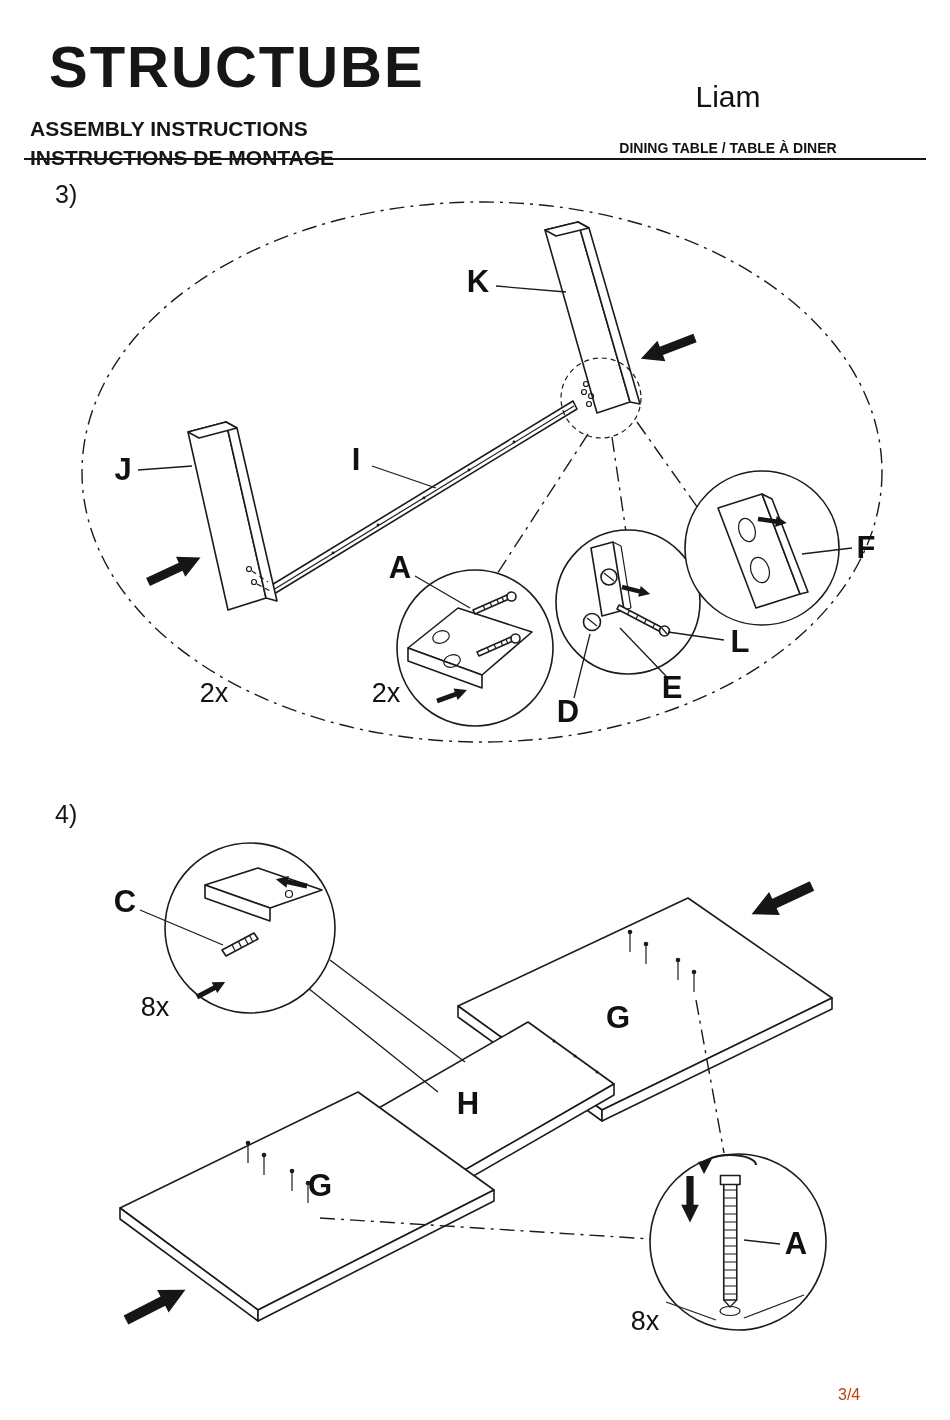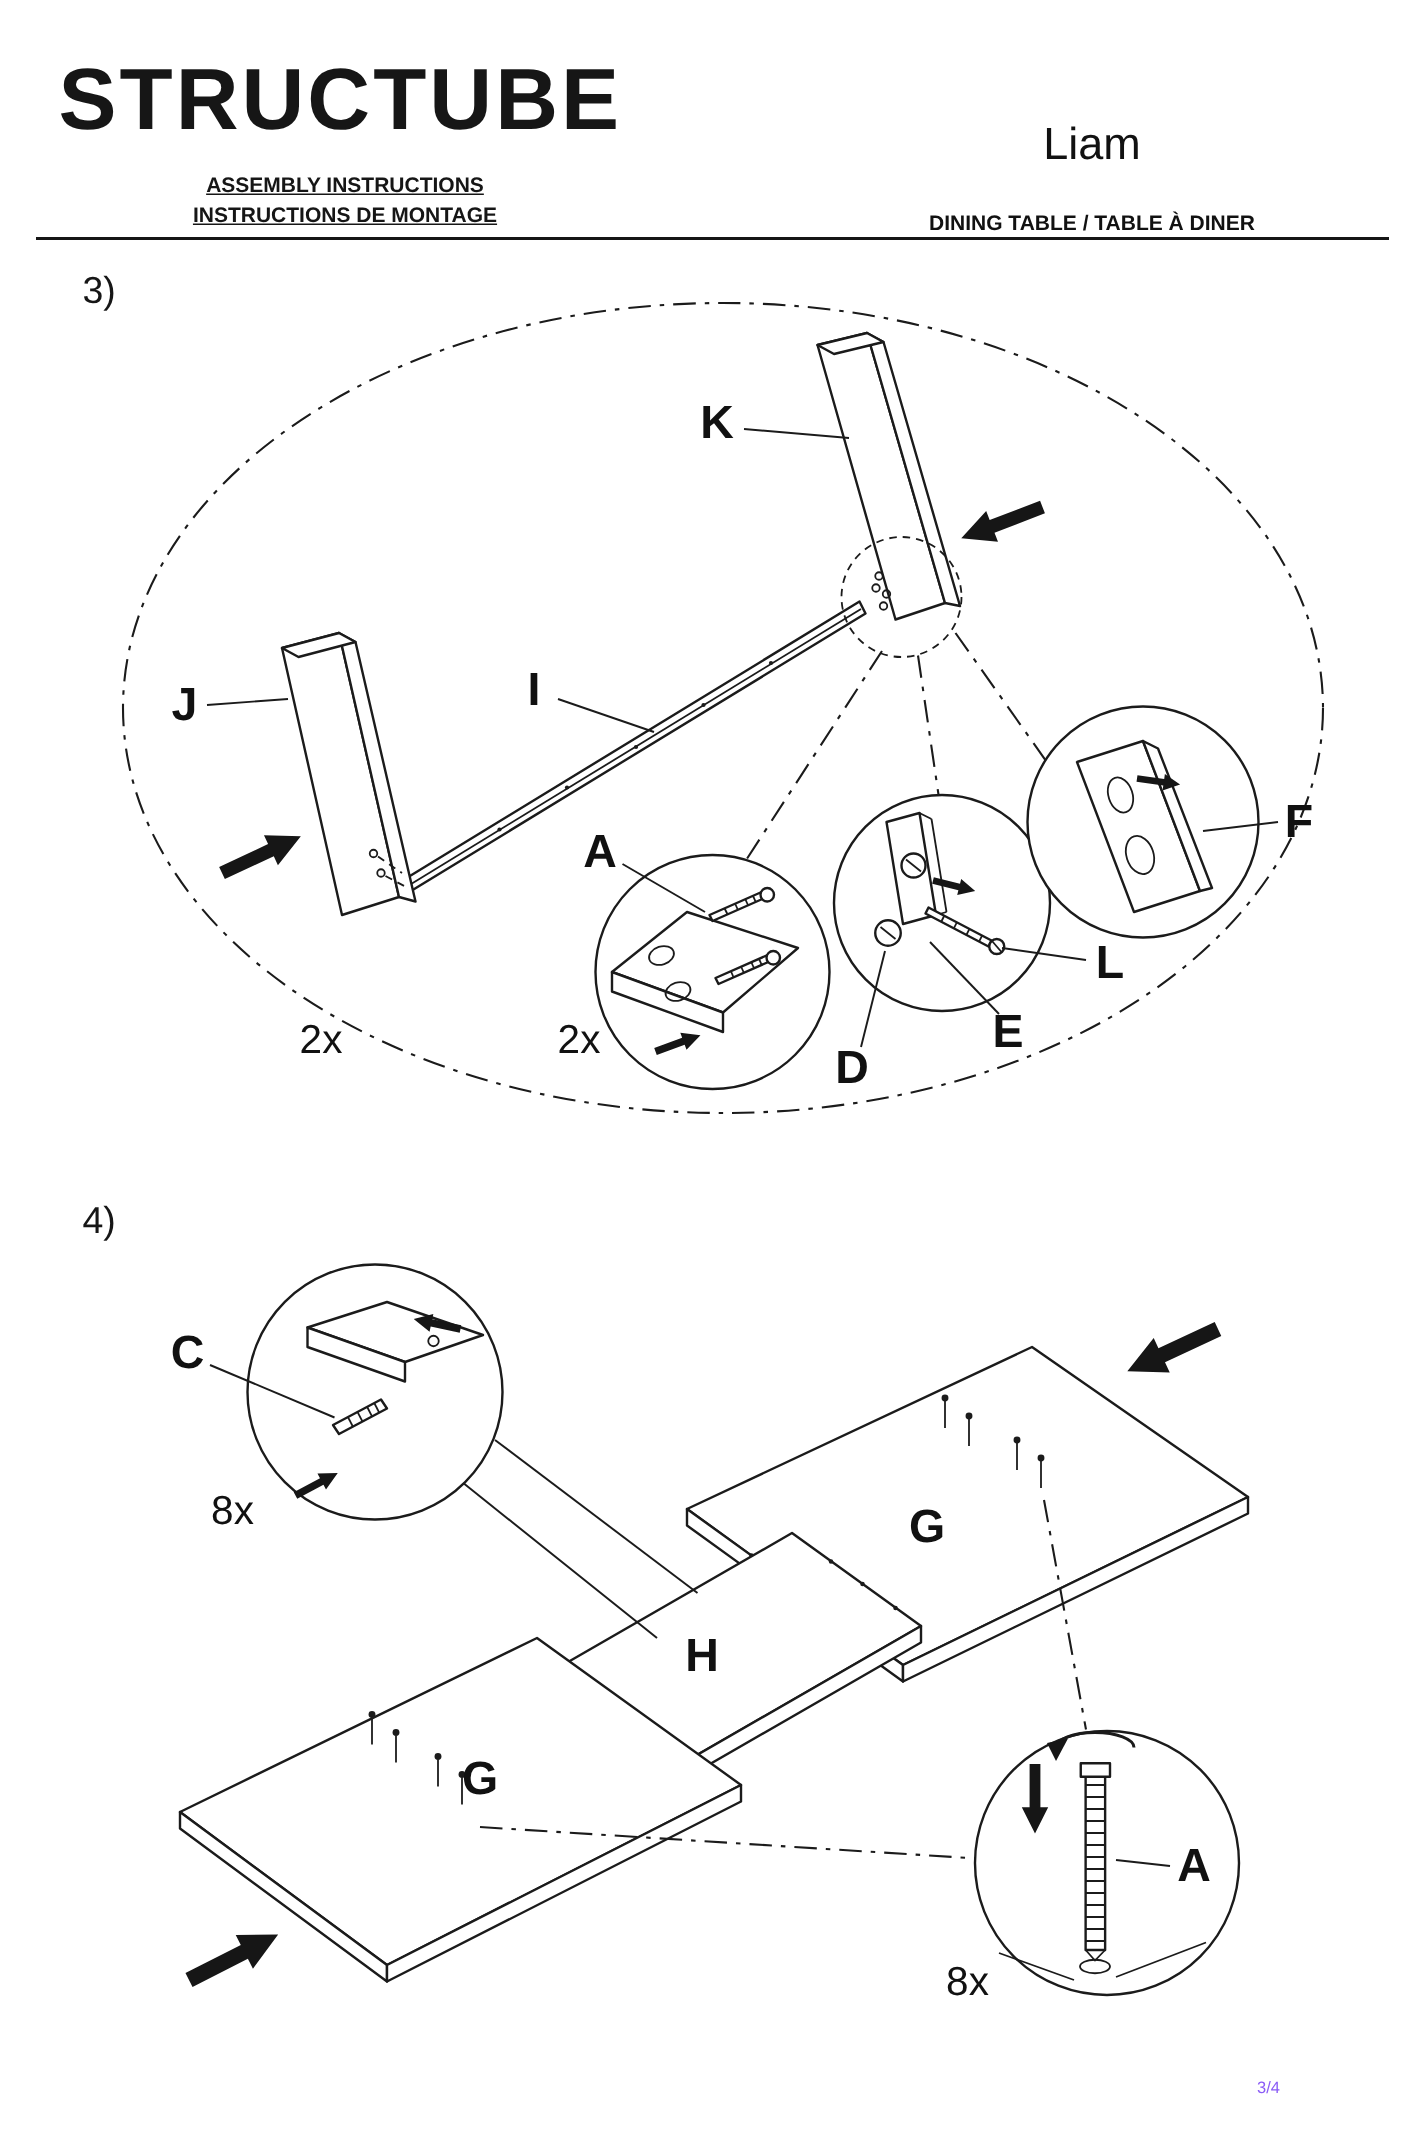--- a/index.html
+++ b/index.html
@@ -7,48 +7,48 @@
     position:relative; width:950px; height:1420px; background:#ffffff;
     font-family:"Liberation Sans", sans-serif; color:#111; overflow:hidden;
     margin:0 auto;
   }
   .abs { position:absolute; }
   .brand {
     font-size:58px; font-weight:bold; letter-spacing:2px; color:#161616;
     line-height:1;
   }
   .brand-sub {
-    width:400px; text-align:center; font-size:14px; font-weight:bold;
-    line-height:1.4; color:#161616;text-decoration:underline;
+    width:400px; text-align:left; font-size:21px; font-weight:bold;
+    line-height:1.4; color:#161616;
   }
   .product-block { width:340px; text-align:center; }
   .product-name { font-size:30px; font-weight:normal; line-height:1; }
   .product-type { font-size:14px; font-weight:bold; margin-top:28px; }
   .divider { border-top:2px solid #161616; width:902px; }
   .step-number { font-size:25px; color:#161616; }
-  .page-number { font-size:11px; color:#8b5cf6; }
+  .page-number { font-size:16px; color:#c2410c; }
 
   svg { display:block; }
   .outline { fill:#ffffff; stroke:#1b1b1b; stroke-width:1.6; stroke-linejoin:round; }
   .thin   { fill:none; stroke:#1b1b1b; stroke-width:1.2; }
   .leader { fill:none; stroke:#1b1b1b; stroke-width:1.3; }
   .dashdot { fill:none; stroke:#1b1b1b; stroke-width:1.4; stroke-dasharray:15 6 3 6; }
   .dash    { fill:none; stroke:#1b1b1b; stroke-width:1.2; stroke-dasharray:5 4; }
   .detail-circle { fill:#ffffff; stroke:#1b1b1b; stroke-width:1.6; }
   .part-label { font-family:"Liberation Sans",sans-serif; font-size:31px; font-weight:bold; fill:#111; text-anchor:middle; }
   .qty-label  { font-family:"Liberation Sans",sans-serif; font-size:27px; fill:#111; text-anchor:middle; }
   .fat { fill:#161616; stroke:none; }
   .dot { fill:#1b1b1b; stroke:none; }
 </style>
 </head>
 <body>
 
 <div class="page">
 
-  <div class="abs brand" style="left:39px; top:38px;">STRUCTUBE</div>
+  <div class="abs brand" style="left:49px; top:38px;">STRUCTUBE</div>
 
   <div class="abs brand-sub" style="left:30px; top:114px;">
     <div>ASSEMBLY INSTRUCTIONS</div>
     <div>INSTRUCTIONS DE MONTAGE</div>
   </div>
 
   <div class="abs product-block" style="left:558px; top:82px;">
     <div class="product-name">Liam</div>
     <div class="product-type">DINING TABLE / TABLE À DINER</div>
   </div>

